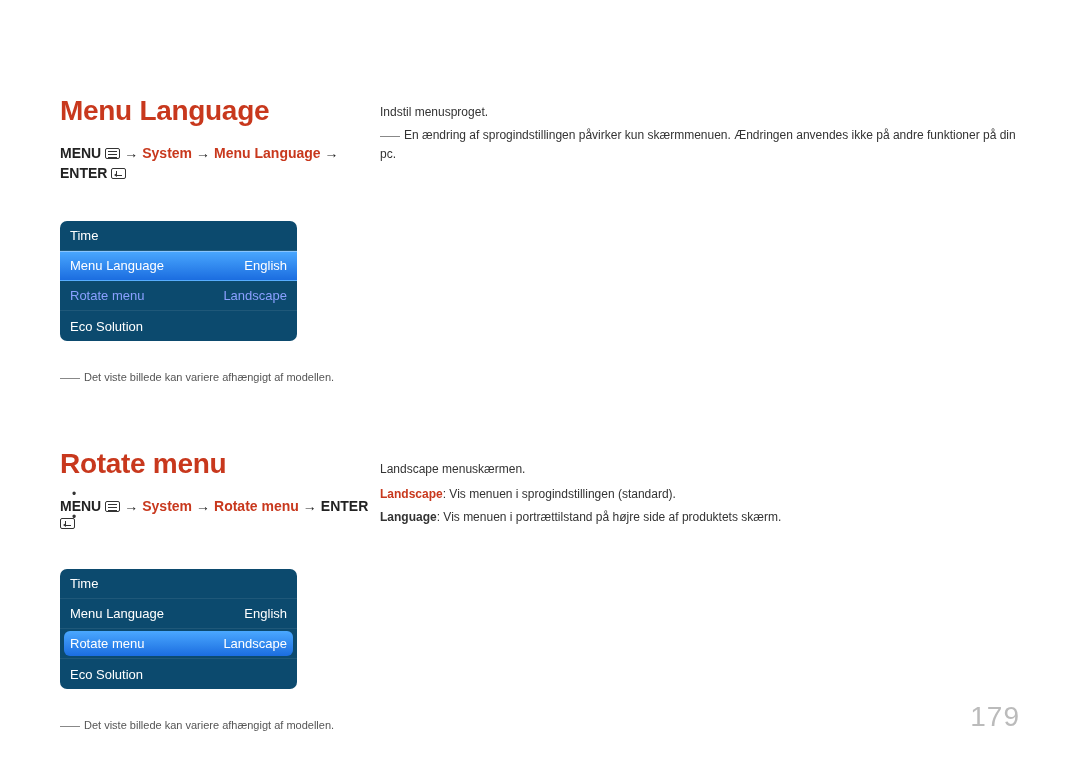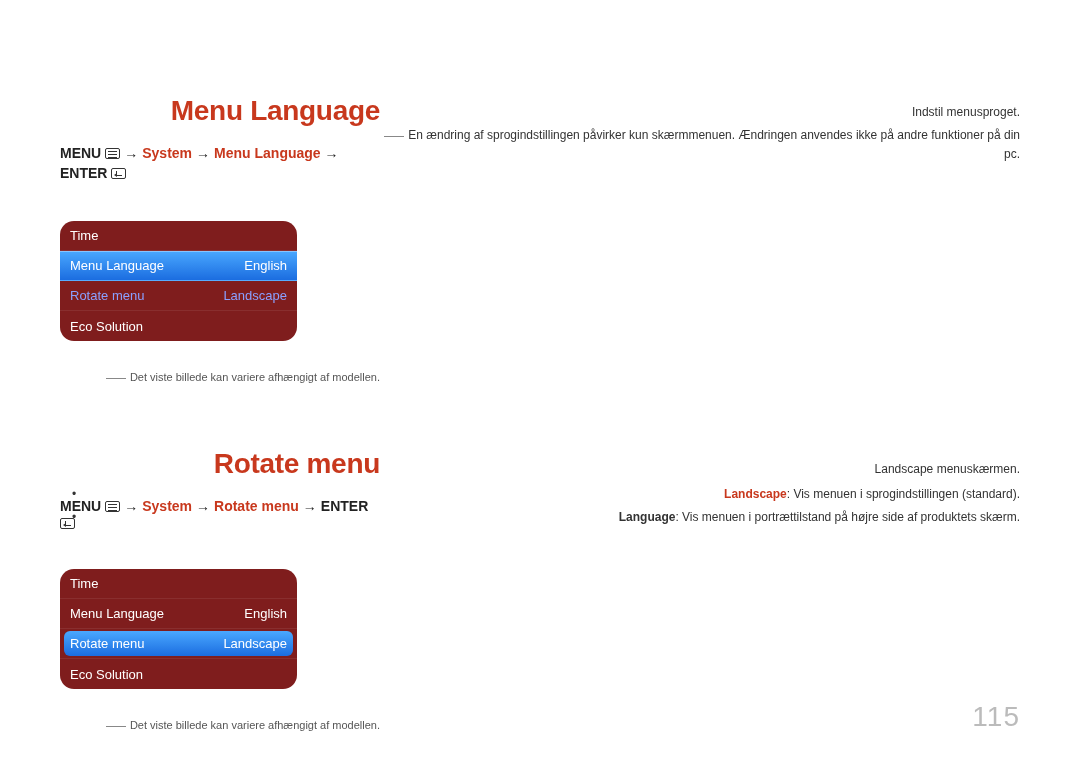--- a/index.html
+++ b/index.html
@@ -1,33 +1,33 @@
 <!DOCTYPE html>
 <html><head>
 <meta charset="utf-8">
 <style>
   * { box-sizing: border-box; margin: 0; padding: 0; }
   html, body { width: 1080px; height: 763px; background: #fff; font-family: "Segoe UI", Arial, sans-serif; color: #333; }
-  .page { position: relative; width: 1080px; height: 763px; padding: 95px 60px 44px 60px; text-align: right; }
+  .page { position: relative; width: 1080px; height: 763px; padding: 95px 60px 44px 60px; }
   .left-col { width: 320px; float: left; }
   .right-col { }
   .section { margin-bottom: 55px; }
   .heading { font-size: 28px; font-weight: 600; color: #c8381d; margin-bottom: 18px; letter-spacing: -0.3px; }
   .breadcrumb { font-size: 14px; color: #222; font-weight: 700; display: flex; align-items: center; gap: 4px; flex-wrap: wrap; margin-bottom: 40px; }
   .breadcrumb .bc-orange { color: #c8381d; font-weight: 700; }
   .breadcrumb .arrow { color: #222; }
   .menu-icon, .enter-icon {
     display: inline-flex; width: 15px; height: 11px; border: 1px solid #333; border-radius: 2px;
     align-items: center; justify-content: center; position: relative;
   }
   .menu-icon::before { content: ""; position: absolute; left: 2px; right: 2px; top: 2px; height: 1px; background: #333; box-shadow: 0 3px 0 #333, 0 6px 0 #333; }
   .enter-icon::before { content: ""; position: absolute; width: 5px; height: 4px; border-left: 1px solid #333; border-bottom: 1px solid #333; right: 3px; top: 2px; }
   .enter-icon::after { content: ""; position: absolute; width: 0; height: 0; border-top: 2px solid transparent; border-bottom: 2px solid transparent; border-right: 3px solid #333; left: 2px; bottom: 1px; }
 
-  .menu-panel { width: 237px; border-radius: 14px; overflow: hidden; background: #7f1d1d; }
+  .menu-panel { width: 237px; border-radius: 7px; overflow: hidden; background: #0c4a6e; }
   .menu-row { display: flex; align-items: center; justify-content: space-between; height: 30px; padding: 0 10px; font-size: 13px; color: #fff; border-bottom: 1px solid rgba(255,255,255,0.08); }
   .menu-row:last-child { border-bottom: none; }
   .menu-row .label { }
   .menu-row .value { color: #fff; }
   .menu-row.dim .label, .menu-row.dim .value { color: #8aa0ff; }
   .menu-row.highlight {
     background: linear-gradient(to bottom, #4aa8ff 0%, #1b6de0 100%);
     box-shadow: inset 0 1px 0 rgba(255,255,255,0.35);
   }
   .menu-row.sel-inset {
@@ -159,14 +159,14 @@
           <span class="kw-orange">Landscape</span><span>: Vis menuen i sprogindstillingen (standard).</span>
         </li>
         <li>
           <span class="kw-bold">Language</span><span>: Vis menuen i portrættilstand på højre side af produktets skærm.</span>
         </li>
       </ul>
     </div>
     <div style="clear:both"></div>
   </div>
 
-  <div class="pagenum">115</div>
+  <div class="pagenum">179</div>
 </div>
 
 </body></html>

